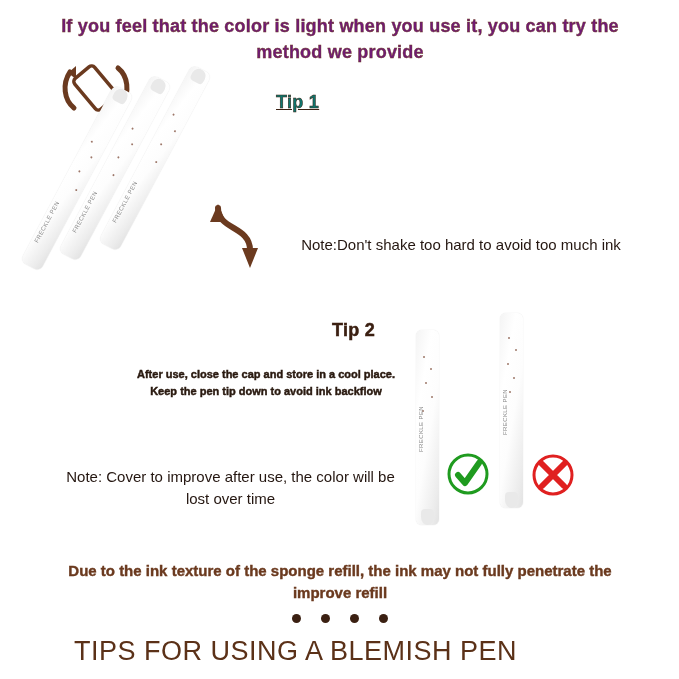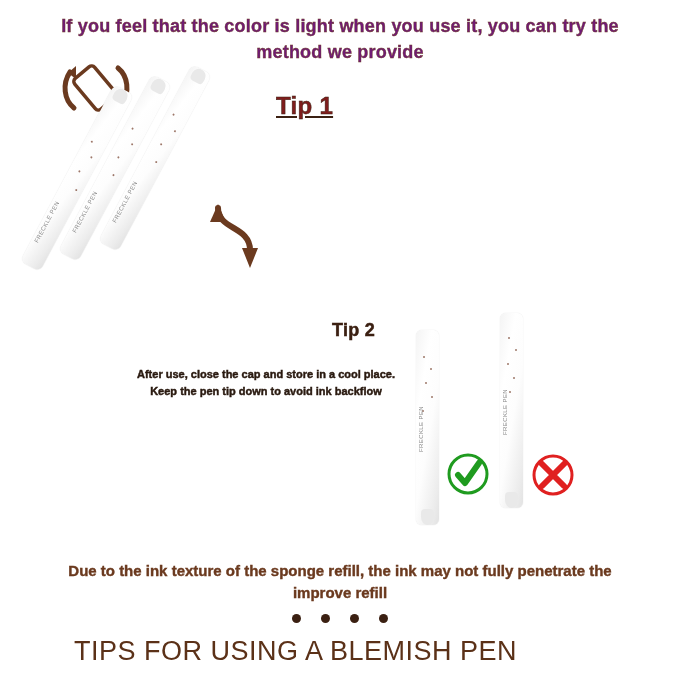--- a/index.html
+++ b/index.html
@@ -33,23 +33,23 @@
     line-height: 1.42;
     letter-spacing: 0.2px;
     -webkit-text-stroke: 0.4px #6b3a1f;
   }
 
   
   .tip1-title {
     position: absolute;
     top: 92px;
     left: 276px;
-    color: #7f1d1d;
-    font-weight: bold;
-    font-size: 24px;
+    color: #0f766e;
+    font-weight: bold;
+    font-size: 18px;
     letter-spacing: 0.3px;
     text-decoration: underline;
     -webkit-text-stroke: 0.5px #3b2012;
   }
   .tip1-body {
     position: absolute;
     top: 128px;
     left: 276px;
     width: 380px;
     color: #2a1a10;
@@ -242,23 +242,25 @@
 
   <div class="arrow-icon">
     <svg viewBox="0 0 56 80" width="56" height="80">
       <path d="M12 8 C12 30, 44 26, 44 50" fill="none" stroke="#6b3a1f" stroke-width="6" stroke-linecap="round"></path>
       <path d="M4 22 L12 4 L20 22 Z" fill="#6b3a1f"></path>
       <path d="M36 48 L44 68 L52 48 Z" fill="#6b3a1f"></path>
     </svg>
   </div>
 
   <div class="tip1-title">Tip 1</div>
+  <div class="tip1-note">Note:Don't shake too hard to avoid too much ink</div>
 
   <div class="tip2-title">Tip 2</div>
   <div class="tip2-body">After use, close the cap and store in a cool place. Keep the pen tip down to avoid ink backflow</div>
+  <div class="tip2-note">Note: Cover to improve after use, the color will be lost over time</div>
 
   <div class="pen pen-v pen-v1">
     <div class="tip" style="left:5px;bottom:0;width:13px;height:16px;border-radius:4px 4px 50% 50%;"></div>
     <div class="speck" style="left:7px;top:26px;"></div>
     <div class="speck" style="left:14px;top:38px;"></div>
     <div class="speck" style="left:9px;top:52px;"></div>
     <div class="speck" style="left:15px;top:66px;"></div>
     <div class="speck" style="left:6px;top:80px;"></div>
     <div class="brandtext" style="left:-18px;top:96px;transform:rotate(-90deg);">FRECKLE PEN</div>
   </div>

